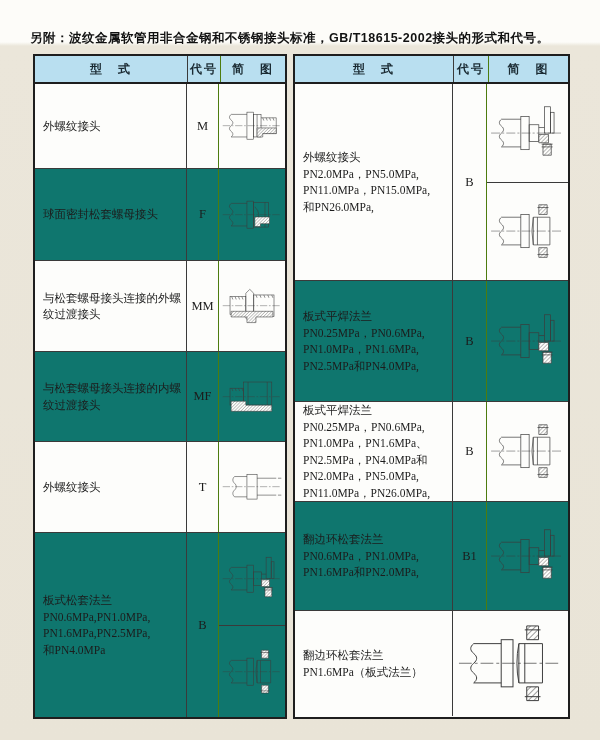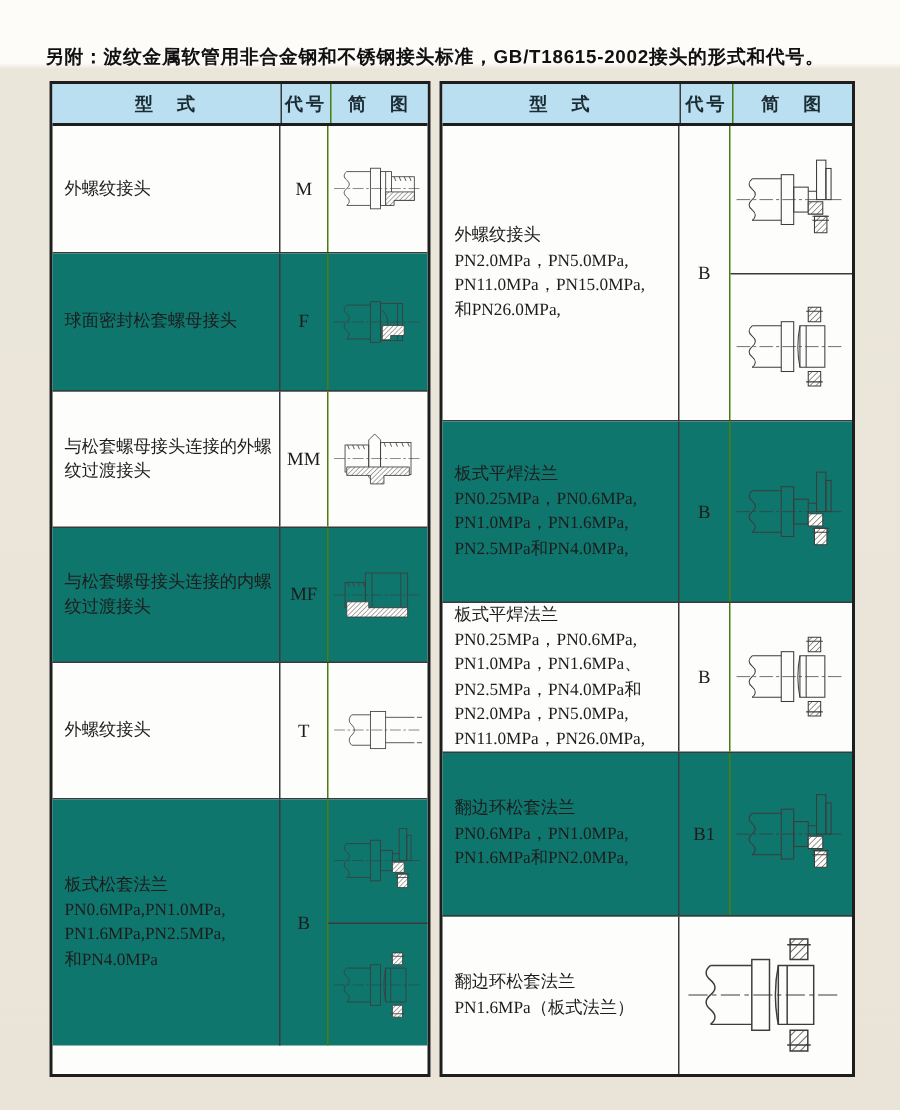--- a/index.html
+++ b/index.html
@@ -226,21 +226,21 @@
       <div class="c code col-code">T</div>
       <div class="c diag col-diag">
           <div class="sub">
             <svg class="d" viewBox="0 0 110 84">
               <use href="#sym-t"></use>
             </svg>
           </div>
         </div>
     </div>
 
-    <div class="row hl" style="height:164px">
+    <div class="row hl" style="height:184px">
       <div class="c type col-type">板式松套法兰
 PN0.6MPa,PN1.0MPa,
 PN1.6MPa,PN2.5MPa,
 和PN4.0MPa</div>
       <div class="c code col-code">B</div>
       <div class="c diag col-diag">
         <div class="sub">
             <svg class="d" viewBox="0 0 110 84">
               <use href="#sym-flg-up"></use>
             </svg>

